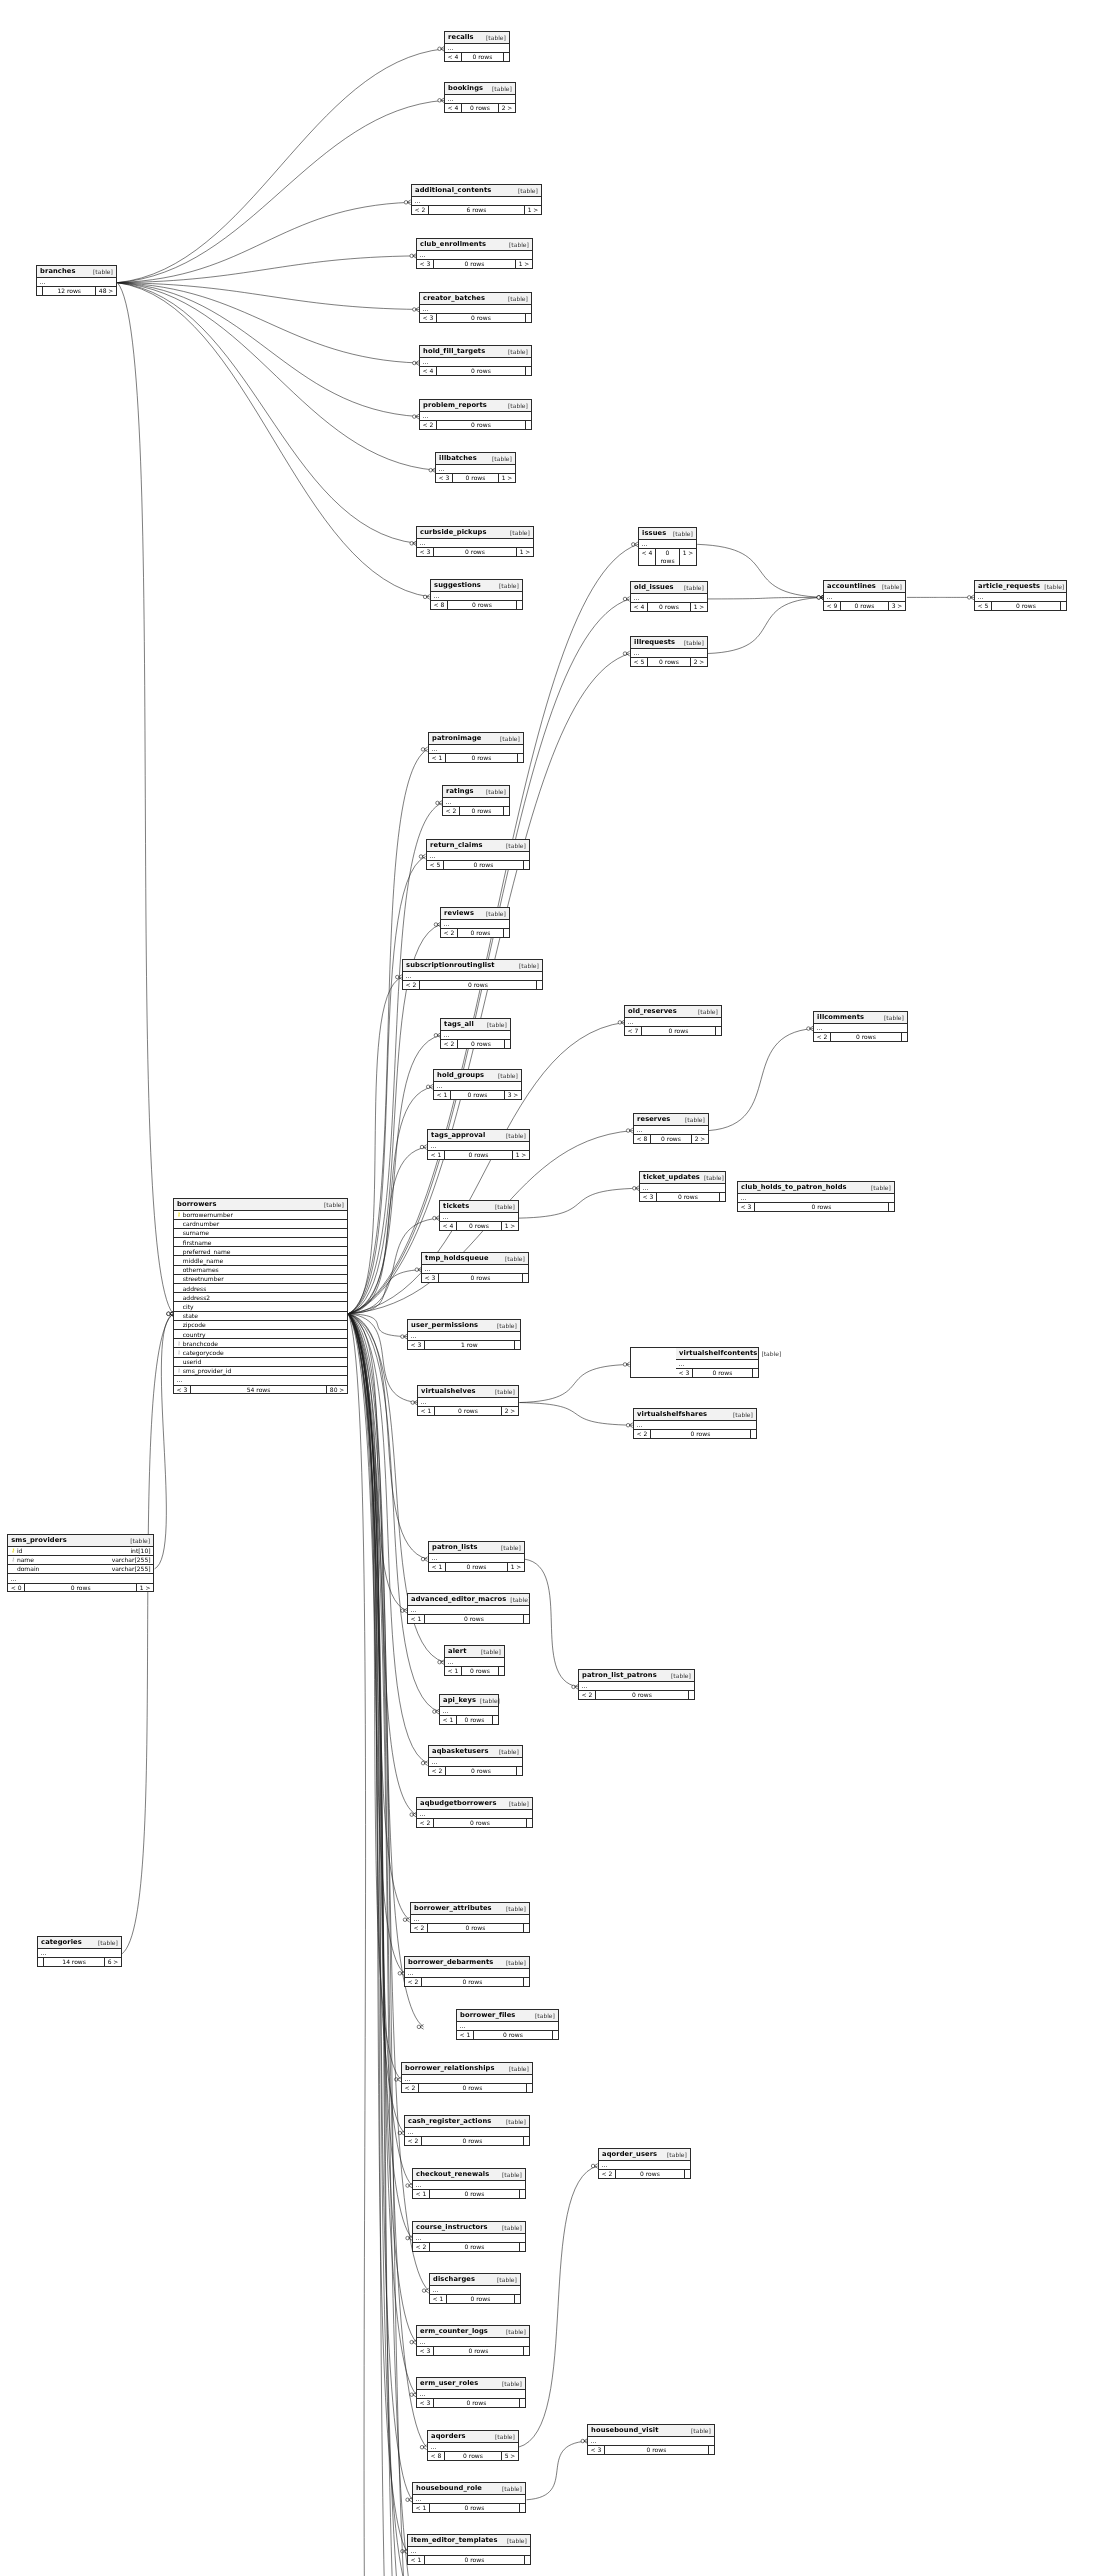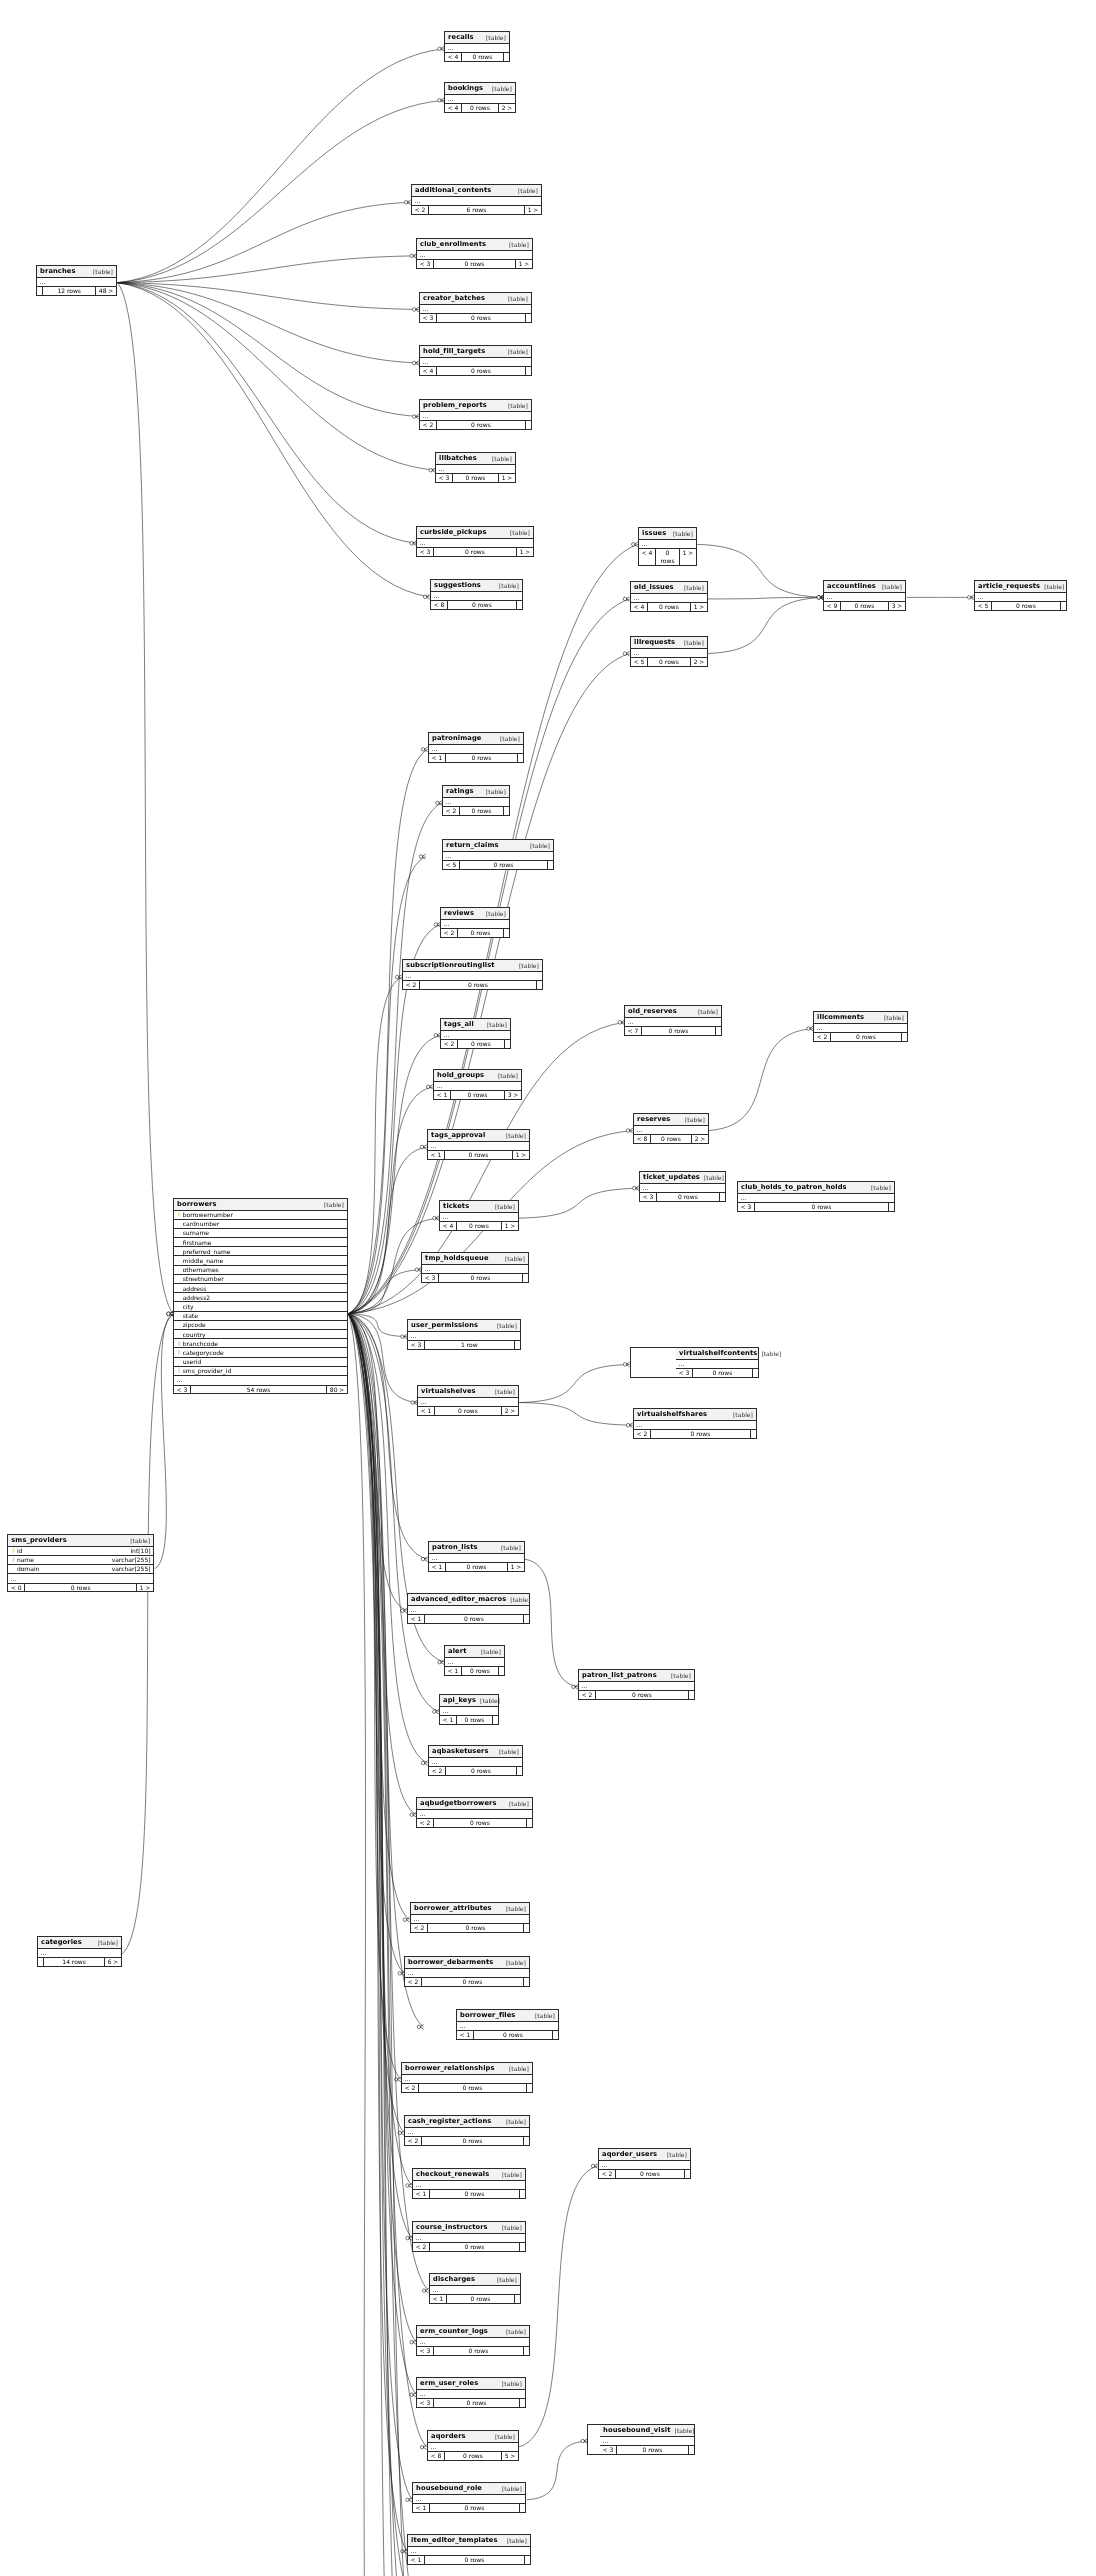--- a/index.html
+++ b/index.html
@@ -433,21 +433,21 @@
           <span class="nm">ratings</span>
           <span class="tg">[table]</span>
         </div>
         <div class="ell">...</div>
         <div class="ftr">
           <div class="l">&lt; 2</div>
           <div class="c">0 rows</div>
           <div class="r"></div>
         </div>
       </div>
-      <div class="tbl" style="left: 426px; top: 839px; width: 112px; margin-left: 16px;">
+      <div class="tbl" style="left: 426px; top: 839px; width: 104px;">
         <div class="hdr">
           <span class="nm">return_claims</span>
           <span class="tg">[table]</span>
         </div>
         <div class="ell">...</div>
         <div class="ftr">
           <div class="l">&lt; 5</div>
           <div class="c">0 rows</div>
           <div class="r"></div>
         </div>
@@ -1004,21 +1004,21 @@
           <span class="nm">aqorders</span>
           <span class="tg">[table]</span>
         </div>
         <div class="ell">...</div>
         <div class="ftr">
           <div class="l">&lt; 8</div>
           <div class="c">0 rows</div>
           <div class="r">5 &gt;</div>
         </div>
       </div>
-      <div class="tbl" style="left: 587px; top: 2424px; width: 108px; padding-left: 12px;">
+      <div class="tbl" style="left: 587px; top: 2424px; width: 128px;">
         <div class="hdr">
           <span class="nm">housebound_visit</span>
           <span class="tg">[table]</span>
         </div>
         <div class="ell">...</div>
         <div class="ftr">
           <div class="l">&lt; 3</div>
           <div class="c">0 rows</div>
           <div class="r"></div>
         </div>

